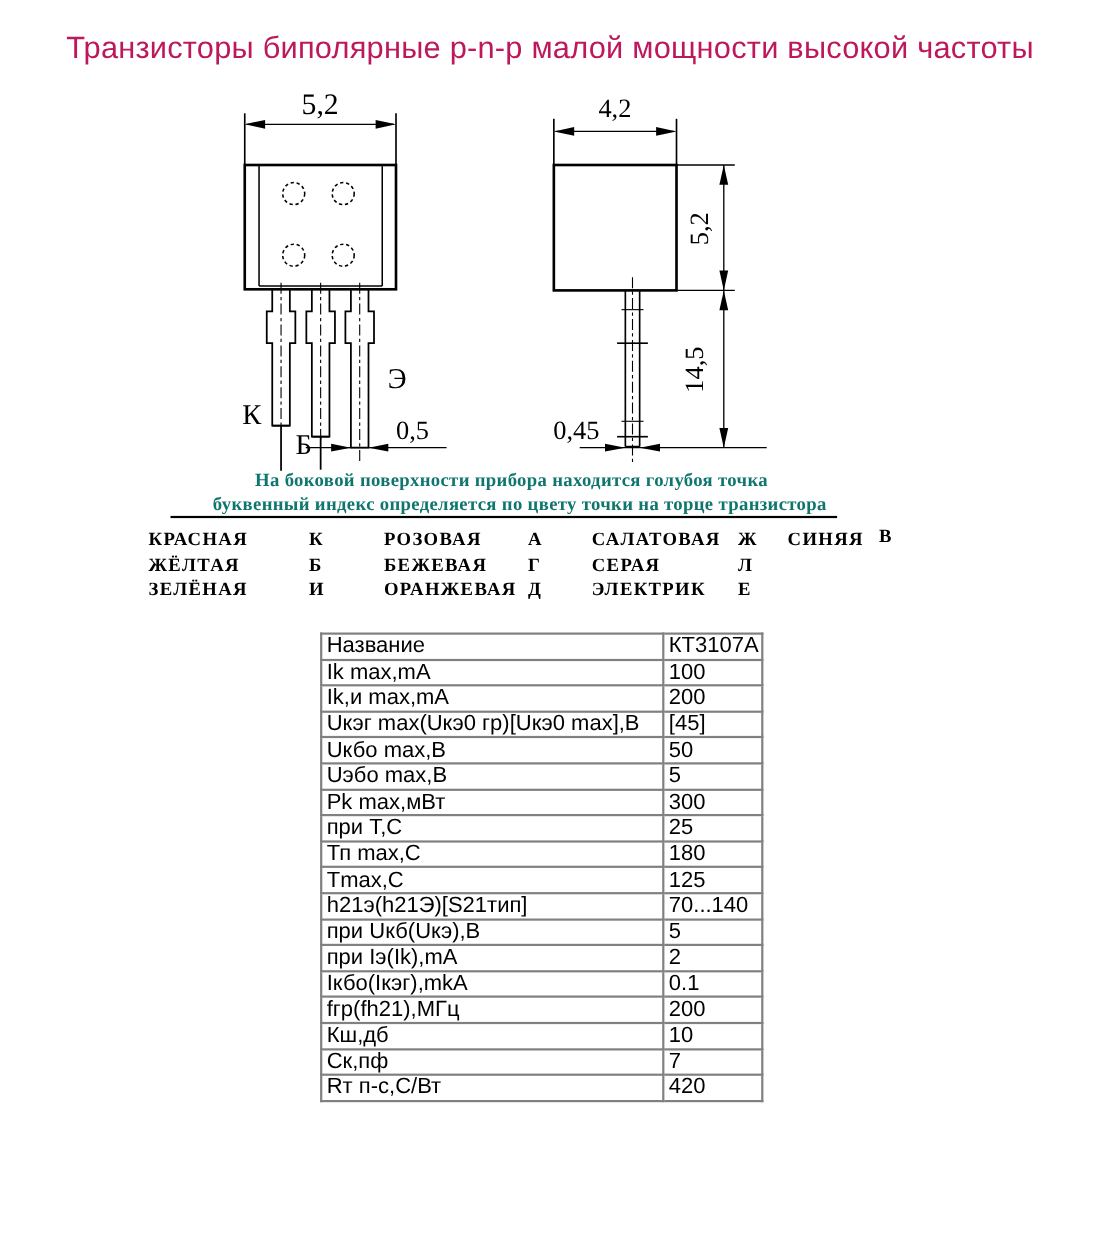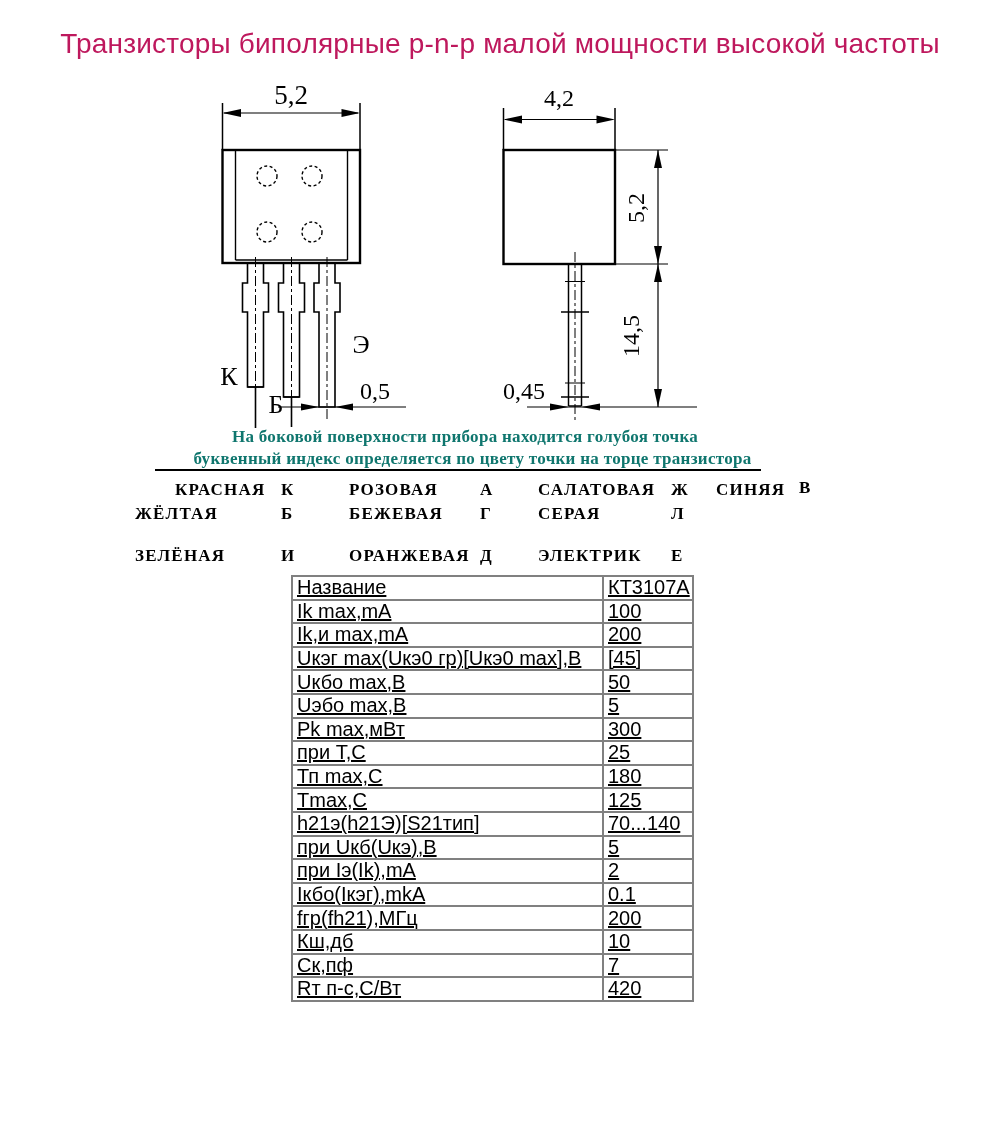--- a/index.html
+++ b/index.html
@@ -12,21 +12,21 @@
   .note-line{font-family:"Liberation Serif","DejaVu Serif",serif;font-weight:bold;
         font-size:17px;letter-spacing:0.3px;text-align:center;color:#0f766e;}
   #note-line-1{top:427px;left:0;width:930px;}
   #note-line-2{top:449px;left:0;width:945px;}
   #legend-rule{top:469px;left:155px;width:606px;height:2px;background:#000;}
   .cc-row{left:0;top:0;width:1000px;height:22px;}
   .cc-cell{position:absolute;top:0;font-family:"Liberation Serif","DejaVu Serif",serif;
         font-weight:bold;font-size:17px;letter-spacing:1.2px;white-space:nowrap;color:#000;}
   #spec-table{top:575px;left:291px;border-collapse:collapse;table-layout:fixed;width:395px;}
   #spec-table td{border:2px solid #808080;height:21.6px;font-size:20px;line-height:21px;
-        padding:0 2px 0 4px;white-space:nowrap;overflow:hidden;color:#000;background:#fff;text-decoration:underline;}
+        padding:0 2px 0 4px;white-space:nowrap;overflow:hidden;color:#000;background:#fff;}
   #spec-table td.val{width:82px;}
   #spec-table td.lbl{width:303px;}
   svg text{font-family:"Liberation Serif","DejaVu Serif",serif;fill:#000;}
 </style>
 </head>
 <body>
 
 <div id="page">
 
   <div id="page-title" class="abs">Транзисторы биполярные p-n-p малой мощности высокой частоты</div>
@@ -117,38 +117,38 @@
       <text x="639" y="336" font-size="24" text-anchor="middle" stroke="none" transform="rotate(-90 639 336)">14,5</text>
       <text x="524" y="399" font-size="24" text-anchor="middle" stroke="none">0,45</text>
     </g>
   </svg>
 
   <div id="note-line-1" class="abs note-line">На боковой поверхности прибора находится  голубоя точка</div>
   <div id="note-line-2" class="abs note-line">буквенный индекс определяется по цвету точки на торце транзистора</div>
   <div id="legend-rule" class="abs"></div>
 
   <div class="abs cc-row" style="top:480px;">
-    <span class="cc-cell" style="left:135px;margin-left:40px;">КРАСНАЯ</span>
+    <span class="cc-cell" style="left:135px;">КРАСНАЯ</span>
     <span class="cc-cell" style="left:281px;">К</span>
     <span class="cc-cell" style="left:349px;">РОЗОВАЯ</span>
     <span class="cc-cell" style="left:480px;">А</span>
     <span class="cc-cell" style="left:538px;font-family:Liberation Serif, serif;">САЛАТОВАЯ</span>
     <span class="cc-cell" style="left:671px;">Ж</span>
     <span class="cc-cell" style="left:716px;">СИНЯЯ</span>
     <span class="cc-cell" style="left:799px;top:-2px;">В</span>
   </div>
   <div class="abs cc-row" style="top:504px;">
     <span class="cc-cell" style="left:135px;">ЖЁЛТАЯ</span>
     <span class="cc-cell" style="left:281px;">Б</span>
     <span class="cc-cell" style="left:349px;">БЕЖЕВАЯ</span>
     <span class="cc-cell" style="left:480px;">Г</span>
     <span class="cc-cell" style="left:538px;">СЕРАЯ</span>
     <span class="cc-cell" style="left:671px;">Л</span>
   </div>
-  <div class="abs cc-row" style="top:546px;">
+  <div class="abs cc-row" style="top:526px;">
     <span class="cc-cell" style="left:135px;">ЗЕЛЁНАЯ</span>
     <span class="cc-cell" style="left:281px;">И</span>
     <span class="cc-cell" style="left:349px;">ОРАНЖЕВАЯ</span>
     <span class="cc-cell" style="left:480px;">Д</span>
     <span class="cc-cell" style="left:538px;">ЭЛЕКТРИК</span>
     <span class="cc-cell" style="left:671px;">Е</span>
   </div>
 
   <table id="spec-table" class="abs">
     <tbody>

